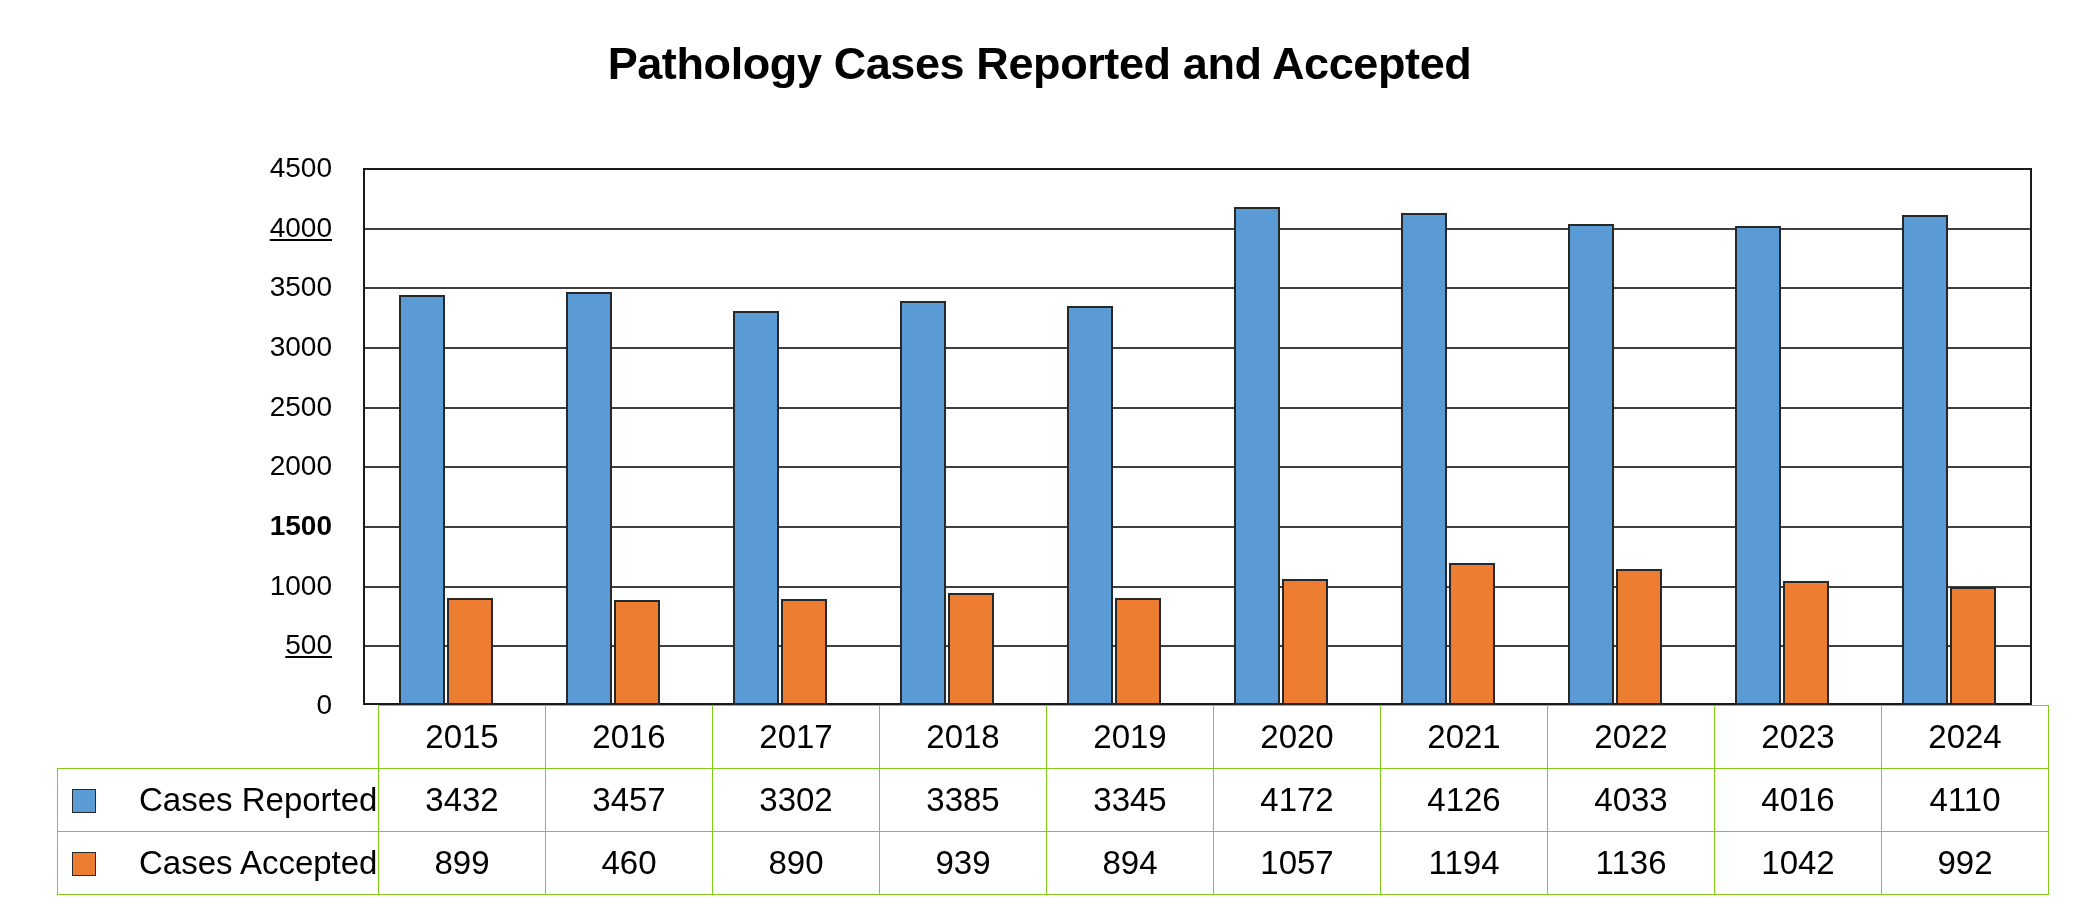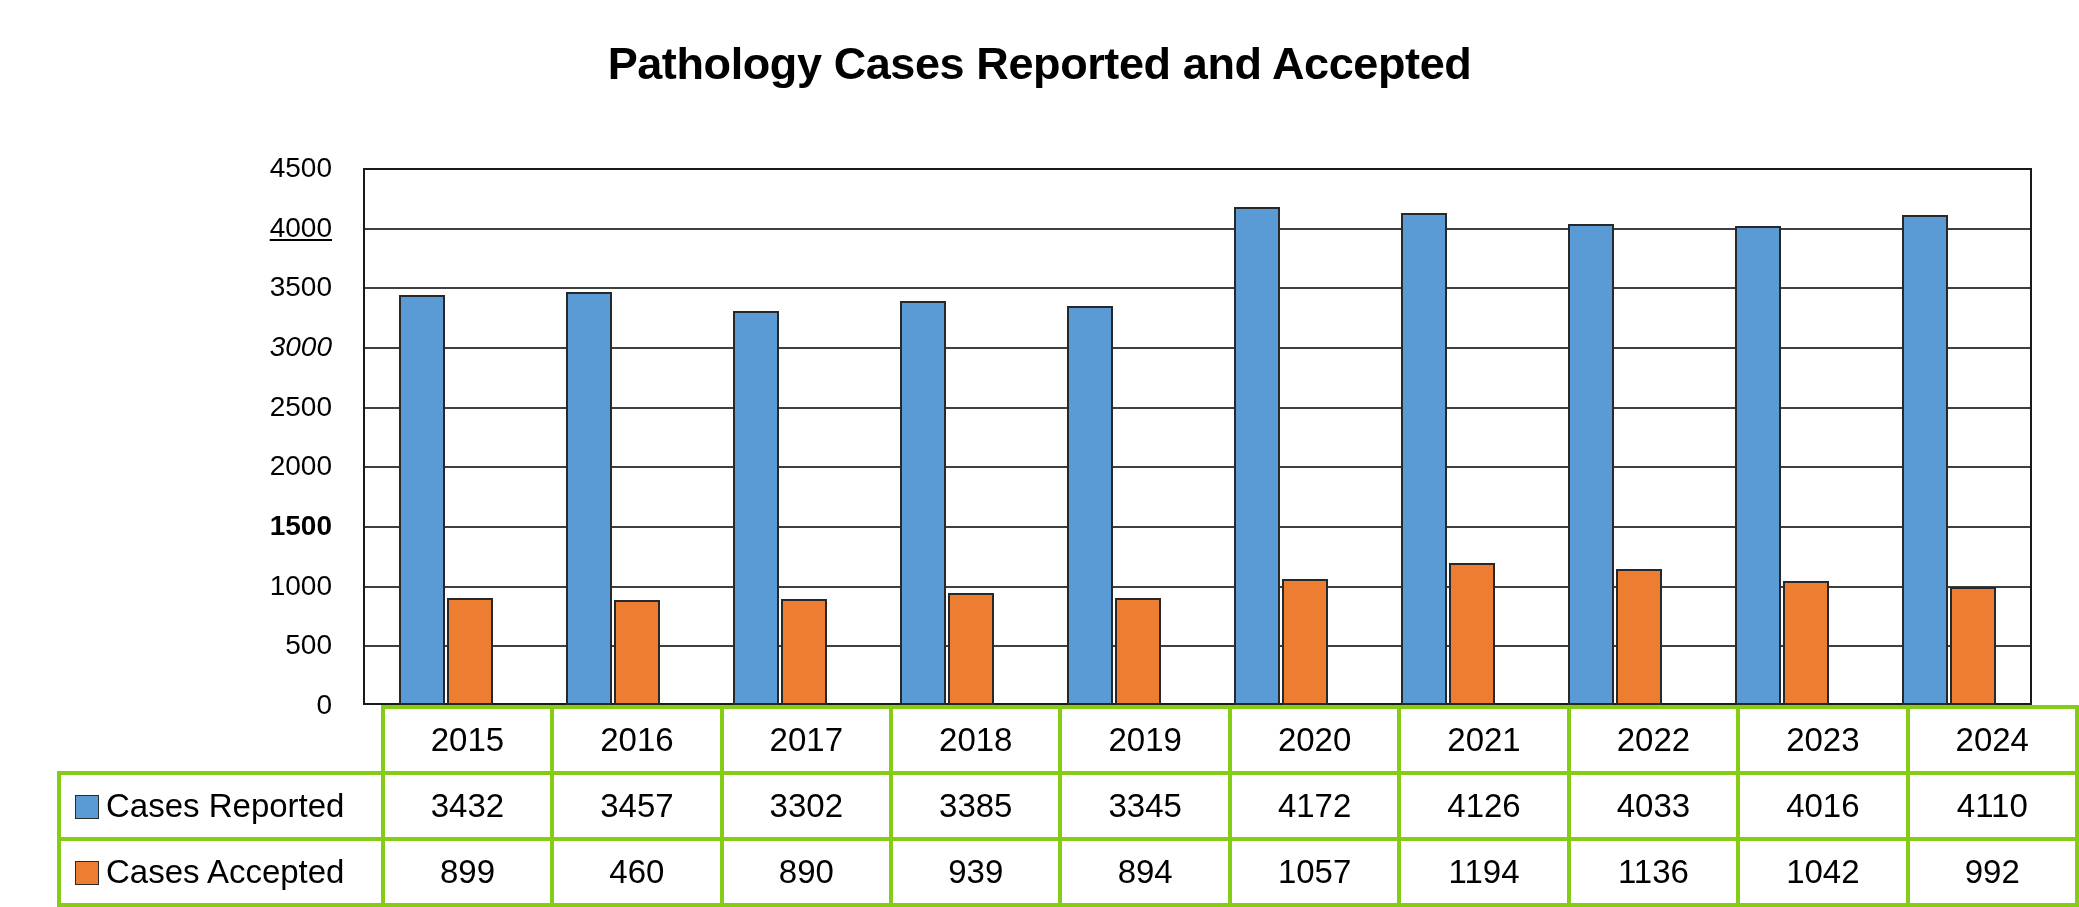--- a/index.html
+++ b/index.html
@@ -95,21 +95,21 @@
 
   
   #data-table {
     position: absolute;
     left: 57px;
     top: 705px;
     border-collapse: collapse;
     table-layout: fixed;
   }
   #data-table td {
-    border: 4px solid #84cc16;
+    border: 1px solid #84cc16;
     font-size: 33px;
     text-align: center;
     color: #000000;
     padding: 0;
     height: 62px;
     white-space: nowrap;
     background: #ffffff;
   }
   #data-table td.legend-cell {
     width: 306px;
@@ -128,39 +128,39 @@
     display: inline-block;
     width: 24px;
     height: 24px;
     border: 1px solid #2a2a2a;
     vertical-align: -2px;
     margin-right: 7px;
     box-sizing: border-box;
   }
   .swatch-reported { background: #5b9bd5; }
   .swatch-accepted { background: #ed7d31; }
-  .legend-label { display: inline-block; }
+  .legend-label { display: inline-block; margin-left: 36px; }
 </style>
 </head>
 <body>
 
 <div id="page">
 
   <div id="chart-title">Pathology Cases Reported and Accepted</div>
 
   <div id="y-axis-labels">
       <div class="y-tick" style="top: 0px;">4500</div>
       <div class="y-tick" style="top: 59.6667px; text-decoration: underline;">4000</div>
       <div class="y-tick" style="top: 119.333px;">3500</div>
-      <div class="y-tick" style="top: 179px; font-style: italic;">3000</div>
+      <div class="y-tick" style="top: 179px;">3000</div>
       <div class="y-tick" style="top: 238.667px;">2500</div>
       <div class="y-tick" style="top: 298.333px;">2000</div>
       <div class="y-tick" style="top: 358px; font-weight: bold;">1500</div>
       <div class="y-tick" style="top: 417.667px;">1000</div>
-      <div class="y-tick" style="top: 477.333px;">500</div>
+      <div class="y-tick" style="top: 477.333px; text-decoration: underline;">500</div>
       <div class="y-tick" style="top: 537px;">0</div>
     </div>
 
   <div id="plot-frame">
     <div id="gridlines">
         <div class="gridline" style="top: 57.6667px;"></div>
         <div class="gridline" style="top: 117.333px;"></div>
         <div class="gridline" style="top: 177px;"></div>
         <div class="gridline" style="top: 236.667px;"></div>
         <div class="gridline" style="top: 296.333px;"></div>

